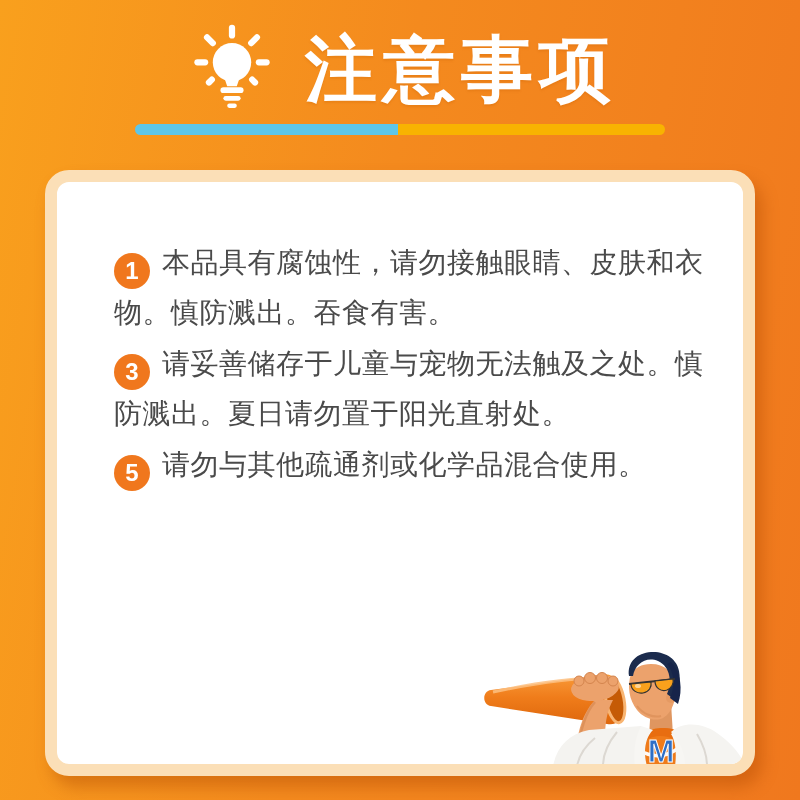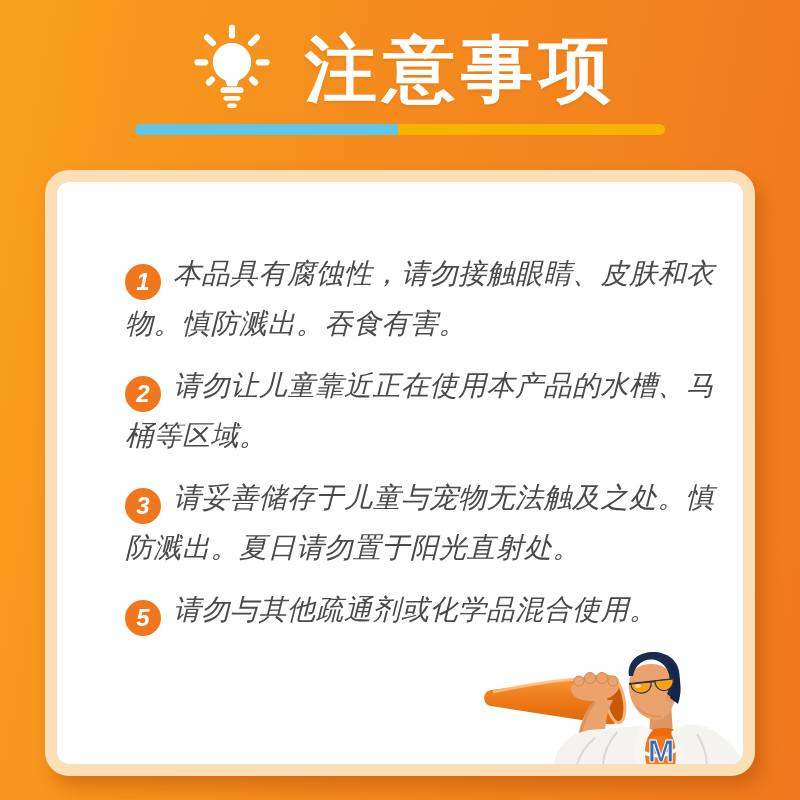--- a/index.html
+++ b/index.html
@@ -25,23 +25,22 @@
   .divider .seg-blue   { width: 263px; background: #5ec6e8; }
   .divider .seg-yellow { flex: 1;      background: #f8b301; }
   .card {
     position: absolute; left: 45px; top: 170px; width: 710px; height: 606px;
     box-sizing: border-box; border: 12px solid #fbdfb7; border-radius: 24px;
     background: #ffffff; overflow: hidden;
     box-shadow: 7px 11px 16px rgba(173,72,0,0.42);
   }
   .notices { padding: 54px 14px 0 54px; position: relative; z-index: 2; }
   .notice-item {
-    margin: 14px; font-size: 28px; line-height: 48px; color: #4a4a4a;
+    margin: 3px; font-size: 28px; line-height: 48px; color: #4a4a4a;
     letter-spacing: 0.5px;
-    font-style: italic;
   }
   .badge {
     display: inline-block; width: 36px; height: 36px; border-radius: 50%;
     background: #f0771d; color: #ffffff; font-size: 24px; font-weight: 700;
     text-align: center; line-height: 36px; margin-right: 12px;
     vertical-align: -7px; letter-spacing: 0;
   }
   .mascot { position: absolute; right: -2px; bottom: -2px; width: 300px; height: 118px; z-index: 1; }
 </style>
 </head>
@@ -68,21 +67,20 @@
 </div>
 
 <div class="divider">
   <div class="seg-blue"></div>
   <div class="seg-yellow"></div>
 </div>
 
 <div class="card">
   <div class="notices">
     <p class="notice-item"><span class="badge">1</span><span>本品具有腐蚀性，请勿接触眼睛、皮肤和衣物。慎防溅出。吞食有害。</span></p>
-    <p class="notice-item"><span class="badge">2</span><span>请勿让儿童靠近正在使用本产品的水槽、马桶等区域。</span></p>
     <p class="notice-item"><span class="badge">3</span><span>请妥善储存于儿童与宠物无法触及之处。慎防溅出。夏日请勿置于阳光直射处。</span></p>
     <p class="notice-item"><span class="badge">5</span><span>请勿与其他疏通剂或化学品混合使用。</span></p>
   </div>
 
   <svg class="mascot" viewBox="0 0 300 118" aria-hidden="true">
     <defs>
       <linearGradient id="coneGrad" x1="0" y1="0" x2="0" y2="1">
         <stop offset="0" stop-color="#f99b3a"></stop>
         <stop offset="0.45" stop-color="#f07d1b"></stop>
         <stop offset="1" stop-color="#de670c"></stop>

